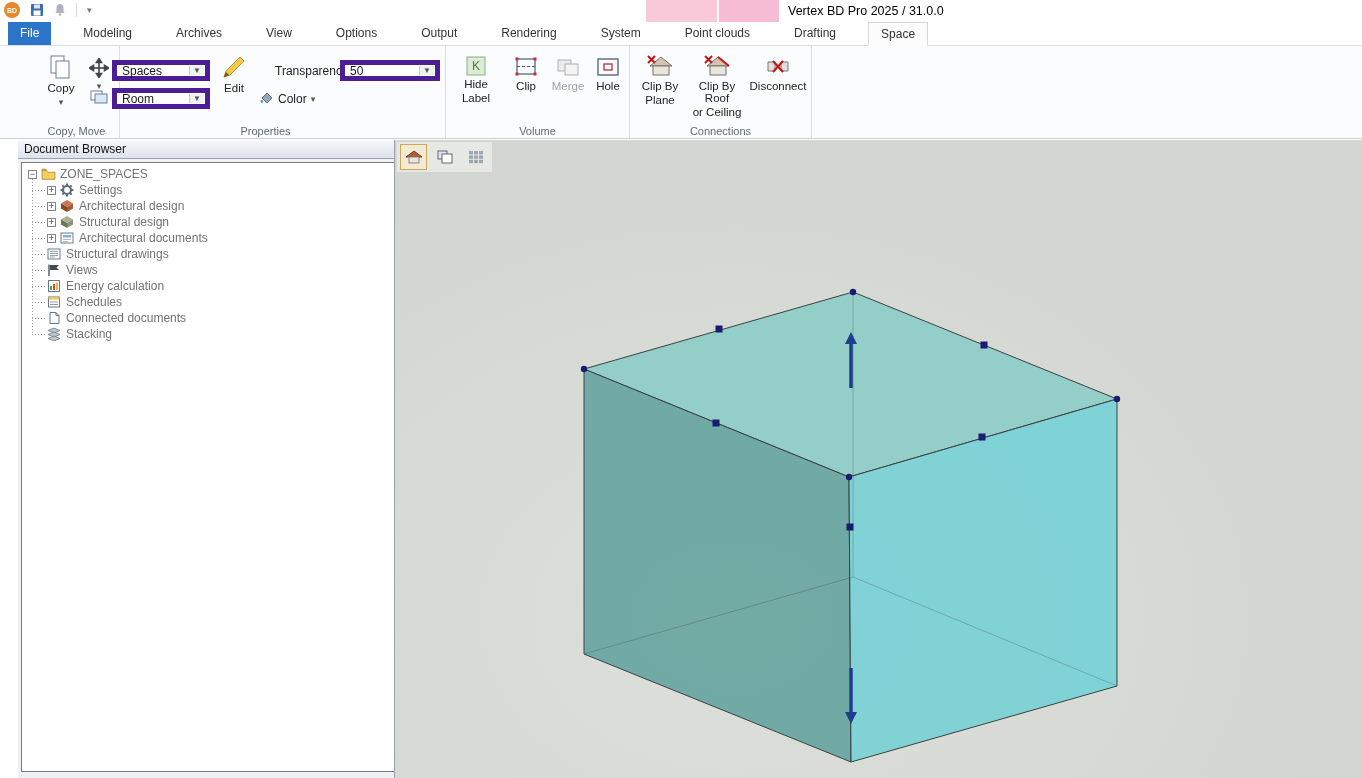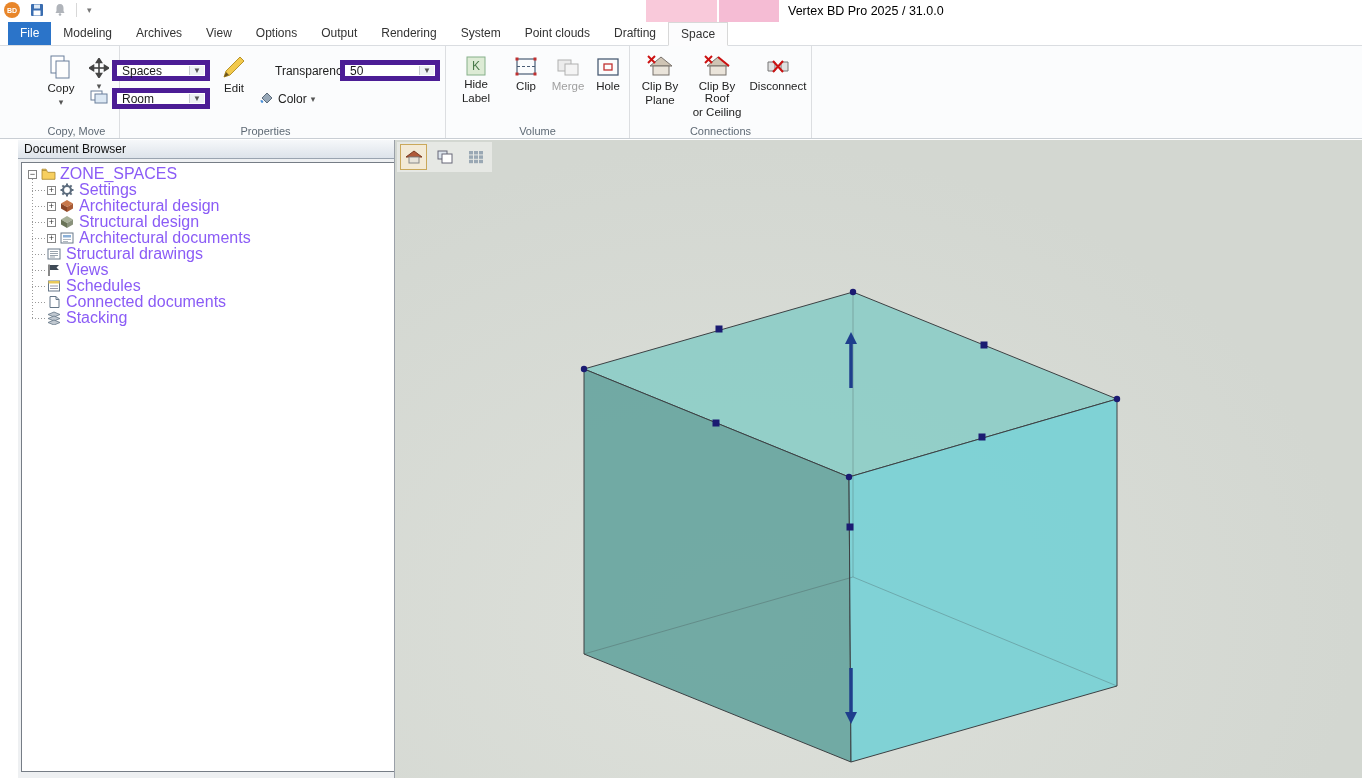--- a/index.html
+++ b/index.html
@@ -11,21 +11,21 @@
   .qat { position:absolute; left:4px; top:2px; display:flex; align-items:center; gap:10px; }
   .bd-logo { width:16px; height:16px; border-radius:50%; background:#e8862a; color:#fff; font-size:7px; font-weight:bold; display:flex; align-items:center; justify-content:center; }
   .qat-sep { width:1px; height:14px; background:#d8d8d8; }
   .qat-caret { font-size:9px; color:#777; }
   .ctx-pink { position:absolute; top:0; height:22px; }
   .ctx-drafting { left:646px; width:71px; background:#f9c9da; }
   .ctx-space { left:719px; width:60px; background:#f5bcd4; }
   .win-title { position:absolute; left:788px; top:0; line-height:22px; font-size:12.5px; color:#000; }
 
   
-  .tabrow { position:absolute; left:0; top:22px; width:100%; height:24px; background:#fff; border-bottom:1px solid #dadde1; display:flex; align-items:stretch; padding-left:8px; }
+  .tabrow { position:absolute; left:0; top:22px; width:100%; height:24px; background:#fff; border-bottom:1px solid #dadde1; display:flex; align-items:stretch; padding-left:8px;gap:20px; }
   .tab { padding:0 12px; line-height:23px; color:#333; white-space:nowrap; cursor:default; }
   .tab.file { background:#2b74c9; color:#fff; }
   .tab.active { background:#fcfcfd; border:1px solid #d8d8d8; border-bottom:1px solid #fcfcfd; margin-bottom:-1px; }
 
   
   .ribbon { position:absolute; left:0; top:46px; width:100%; height:93px; background:#fbfcfd; border-bottom:1px solid #c9ced4; }
   .rgroup { position:absolute; top:0; height:92px; border-right:1px solid #dcdee1; }
   .rgroup-label { position:absolute; bottom:1px; left:0; right:0; text-align:center; font-size:11px; color:#5f6a75; }
   .vbtn { position:absolute; display:flex; flex-direction:column; align-items:center; gap:2px; font-size:11.5px; color:#222; text-align:center; line-height:12px; cursor:default; }
   .vbtn.disabled { color:#a0a0a0; }
@@ -42,21 +42,21 @@
   .trow { display:flex; align-items:center; height:16px; gap:4px; white-space:nowrap; }
   .trow.root { padding-left:6px; }
   .tree-children { position:relative; }
   .tree-children::before { content:''; position:absolute; left:10px; top:-6px; bottom:8px; width:1px;
       background-image:repeating-linear-gradient(to bottom,#9a9a9a 0 1px, transparent 1px 3px); }
   .trow.child { padding-left:25px; position:relative; }
   .trow.child::before { content:''; position:absolute; left:10px; top:8px; width:13px; height:1px;
       background-image:repeating-linear-gradient(to right,#9a9a9a 0 1px, transparent 1px 3px); }
   .exp { width:9px; height:9px; border:1px solid #848484; background:#fff; font-size:9px; line-height:7px; text-align:center; color:#333; flex:none; z-index:1; }
   .ti { width:15px; height:14px; flex:none; display:inline-flex; }
-  .tlabel { font-size:16px; color:#8b5cf6; }
+  .tlabel { font-size:12px; color:#737373; }
 
   
   .viewport { position:absolute; left:394px; top:140px; right:0; bottom:0; border-left:1px solid #9aa0a8;
       background:radial-gradient(ellipse at 35% 75%, #dde0da 0%, #d3d7d1 70%); overflow:hidden; }
   .vp-toolbar { position:absolute; left:2px; top:2px; display:flex; gap:4px; padding:2px 3px; background:#e6e8e4; }
   .vpbtn { width:27px; height:26px; display:flex; align-items:center; justify-content:center; border:1px solid transparent; }
   .vpbtn.active { background:#f3ead6; border-color:#caa85a; }
   #cube-svg { position:absolute; left:0; top:0; }
 </style>
 </head>
@@ -320,20 +320,31 @@
             <span class="tlabel">Structural drawings</span>
           </div>
           <div class="trow child">
             <span class="ti">
               <svg viewBox="0 0 14 14" width="14" height="14">
                 <path d="M2 13V1.5" stroke="#555" stroke-width="1.4"></path>
                 <path d="M3 2h9l-2.5 2.5L12 7H3z" fill="#3f4a56"></path>
               </svg>
             </span>
             <span class="tlabel">Views</span>
+          </div>
+          <div class="trow child">
+            <span class="ti">
+              <svg viewBox="0 0 14 14" width="14" height="14">
+                <rect x="1.5" y="1.5" width="11" height="11" fill="#fff" stroke="#667788"></rect>
+                <rect x="3" y="7" width="2" height="4" fill="#4aa84a"></rect>
+                <rect x="6" y="5" width="2" height="6" fill="#d84a3a"></rect>
+                <rect x="9" y="3.5" width="2" height="7.5" fill="#e8b83a"></rect>
+              </svg>
+            </span>
+            <span class="tlabel">Energy calculation</span>
           </div>
           <div class="trow child">
             <span class="ti">
               <svg viewBox="0 0 14 14" width="14" height="14">
                 <rect x="1.5" y="2" width="11" height="10" fill="#fff" stroke="#667788"></rect>
                 <rect x="1.5" y="2" width="11" height="2.5" fill="#e8c85a"></rect>
                 <path d="M3 7h8M3 9.5h8" stroke="#9999aa" stroke-width="1"></path>
               </svg>
             </span>
             <span class="tlabel">Schedules</span>

